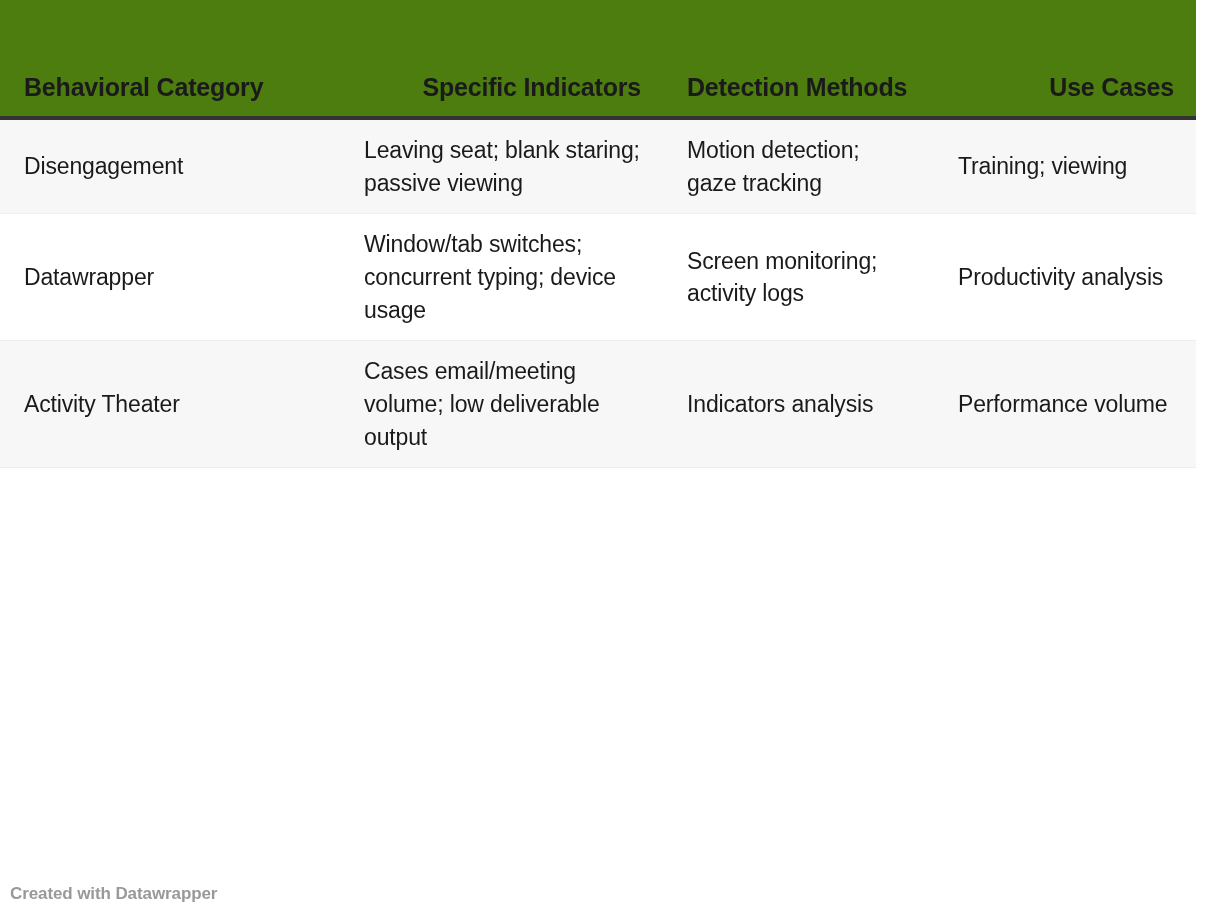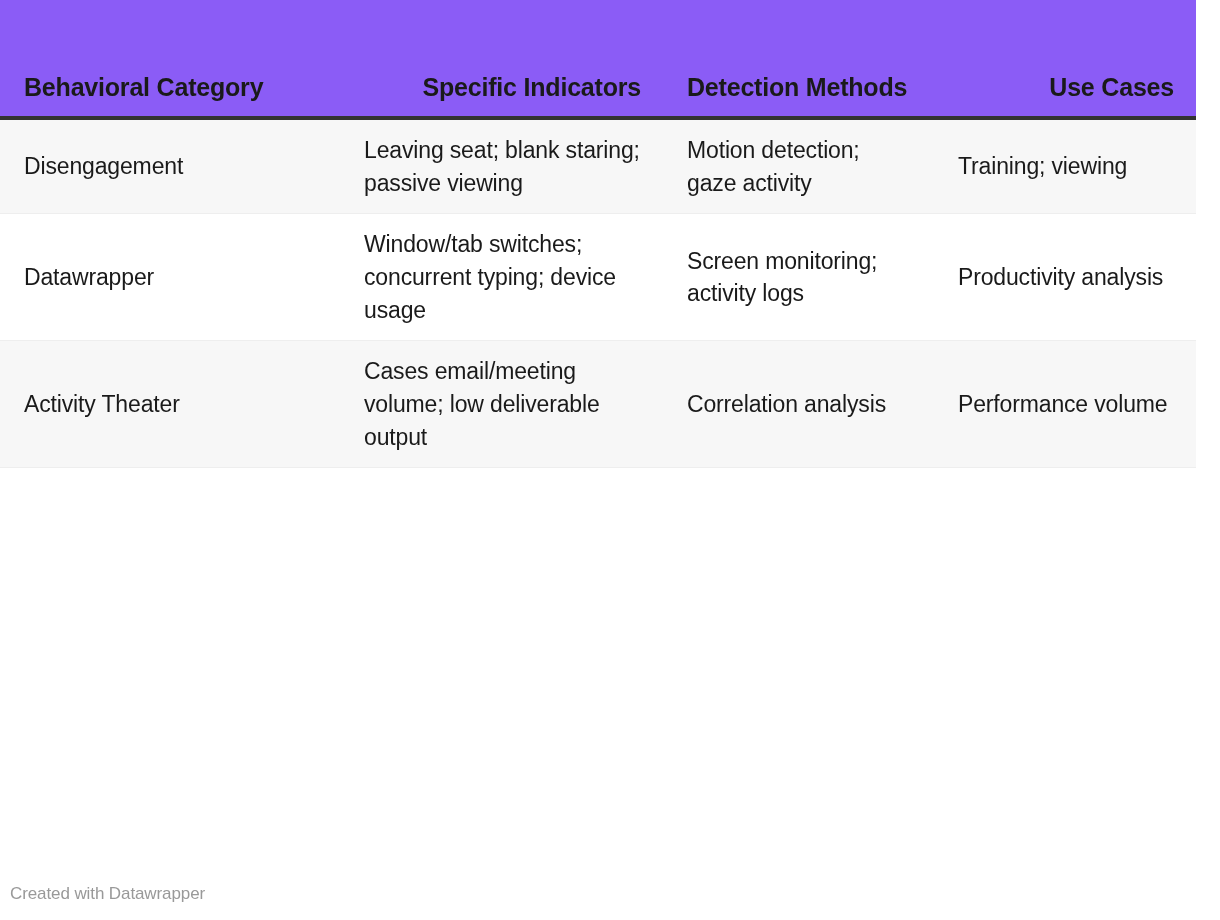--- a/index.html
+++ b/index.html
@@ -42,21 +42,21 @@
     text-align: left;
     vertical-align: bottom;
     font-size: 25px;
     line-height: 1.42;
     font-weight: bold;
     color: #1a1a1a;
     letter-spacing: -0.2px;
     padding: 0 22px 11px 24px;
     height: 105px;
     border-bottom: 4px solid #333333;
-    background: #8b5cf6;
+    background: #4d7c0f;
     word-wrap: break-word;
   }
   thead th.h1 { padding-left: 24px; }
   thead th.h2 { padding-left: 24px; text-align: right; }
   thead th.h3 { padding-left: 24px; }
   thead th.h4 { padding-left: 24px; text-align: right; }
 
   
   tbody td {
     text-align: left;
@@ -80,20 +80,21 @@
   
   .footer-note {
     position: absolute;
     left: 10px;
     top: 884px;
     font-size: 17px;
     line-height: 1.2;
     color: #999999;
     letter-spacing: -0.1px;
     white-space: nowrap;
+    font-weight: bold;
   }
 </style>
 </head>
 <body>
 
 <div class="sheet">
 
   <table class="dw-table">
     <colgroup>
       <col class="c0">
@@ -115,21 +116,21 @@
 
 
       <tr class="even">
         <td>
           <span class="cell-text">Disengagement</span>
         </td>
         <td>
           <span class="cell-text">Leaving seat; blank staring; passive viewing</span>
         </td>
         <td>
-          <span class="cell-text">Motion detection; gaze activity</span>
+          <span class="cell-text">Motion detection; gaze tracking</span>
         </td>
         <td>
           <span class="cell-text">Training; viewing</span>
         </td>
       </tr>
 
       <tr class="odd">
         <td>
           <span class="cell-text">Datawrapper</span>
         </td>
@@ -145,21 +146,21 @@
       </tr>
 
       <tr class="even">
         <td>
           <span class="cell-text">Activity Theater</span>
         </td>
         <td>
           <span class="cell-text">Cases email/meeting volume; low deliverable output</span>
         </td>
         <td>
-          <span class="cell-text">Correlation analysis</span>
+          <span class="cell-text">Indicators analysis</span>
         </td>
         <td>
           <span class="cell-text">Performance volume</span>
         </td>
       </tr>
 
 
 
     </tbody>
   </table>

